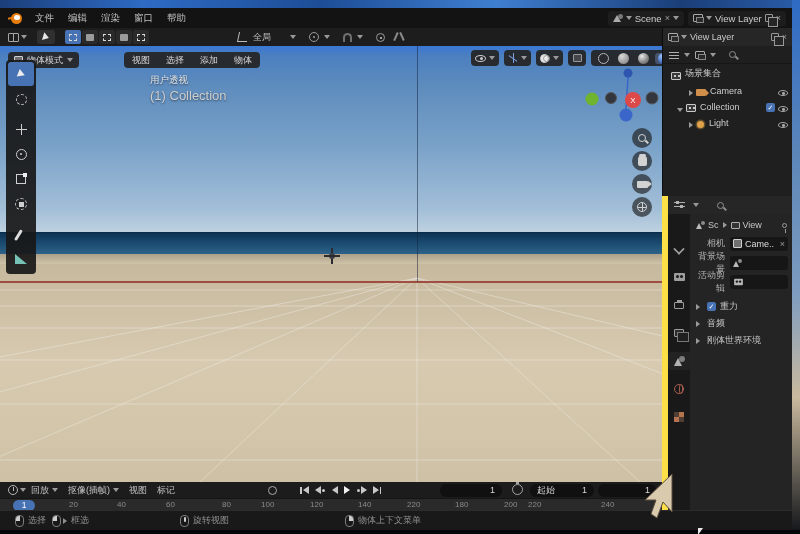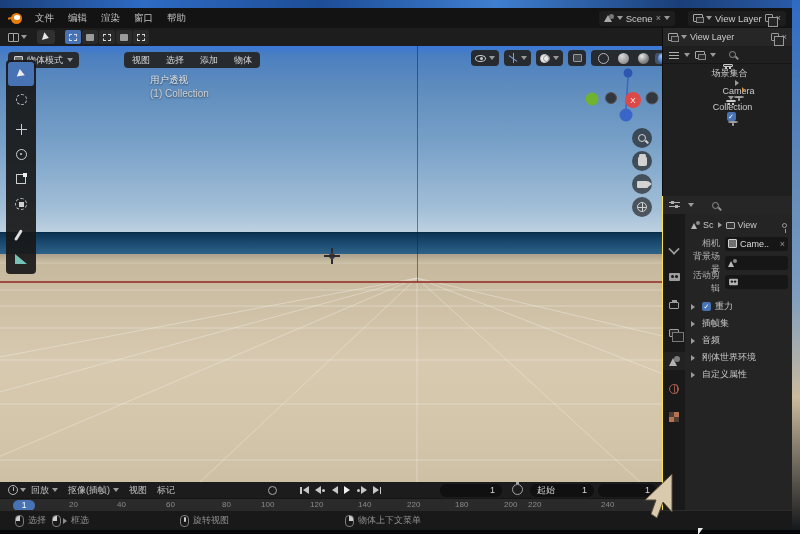--- a/index.html
+++ b/index.html
@@ -15,21 +15,21 @@
   .topbar { position:absolute; left:0; top:0; width:792px; height:20px; background:#131313;
     display:flex; align-items:center; font-size:9.5px; color:#c2c2c2; white-space:nowrap; }
   .blender-logo { width:14px; height:11px; margin:0 6px 0 8px; position:relative; }
   .blender-logo i { position:absolute; right:0; top:0; width:11px; height:11px; border-radius:50%; background:#e87d0d; }
   .blender-logo i:before { content:""; position:absolute; left:2.5px; top:2.5px; width:6px; height:4.5px; border-radius:50%; background:#fff; }
   .blender-logo b { position:absolute; left:0; top:4px; width:7px; height:2px; background:#e87d0d; transform:rotate(-12deg); }
   .tmenu { padding:0 7px; line-height:20px; cursor:default; }
   .wstabs { display:flex; margin-left:10px; color:#8d8d8d; }
   .wstab { padding:0 8px; line-height:18px; margin-top:2px; border-radius:4px 4px 0 0; }
   .wstab.active { background:#3a3a3a; color:#efefef; }
-  .tb-right { margin-left:auto; display:flex; align-items:flex-start; gap:13px; margin-right:6px; color:#cccccc; }
+  .tb-right { margin-left:auto; display:flex; align-items:flex-start; gap:4px; margin-right:6px; color:#cccccc; }
   .selblock { display:flex; align-items:center; gap:3px; background:#1d1d1d; border-radius:3px; padding:1px 5px; height:15px; }
   .mini-ico { width:10px; height:8px; background:#8f8f8f; border-radius:1px; position:relative; }
   .mini-ico.scene { background:transparent; }
   .mini-ico.scene:before { content:""; position:absolute; left:0; bottom:0; border-left:4px solid transparent; border-right:4px solid transparent; border-bottom:7px solid #a9a9a9; }
   .mini-ico.scene:after { content:""; position:absolute; right:0; top:0; width:5px; height:5px; border-radius:50%; background:#777; }
   .mini-ico.layer { background:transparent; border:1px solid #aaa; border-radius:1px; }
   .mini-ico.layer:after { content:""; position:absolute; left:2px; top:2px; right:-2px; bottom:-2px; border:1px solid #888; background:#2a2a2a; }
   .chev { width:0; height:0; border-left:3px solid transparent; border-right:3px solid transparent; border-top:4px solid #9a9a9a; display:inline-block; }
   .xglyph { color:#9a9a9a; font-size:9px; }
 
@@ -103,21 +103,21 @@
   .shade-ball { width:11px; height:11px; border-radius:50%; }
   .sb-wire { border:1px solid #b5b5b5; position:relative; }
   .sb-solid { background:radial-gradient(circle at 35% 30%,#d9d9d9,#767676); }
   .sb-mat { background:radial-gradient(circle at 35% 30%,#e8e8e8,#8a8a8a 55%,#4c4c4c); }
   .sb-rend { background:radial-gradient(circle at 35% 30%,#9cc4ff,#3e6cc0 60%,#24427e); }
   .shade-seg { display:flex; align-items:center; gap:2px; padding:0 3px; border-radius:3px; }
   .shade-seg.on { background:#46536b; }
 
   
   .vp-label { position:absolute; left:150px; top:46px; font-size:9.5px; color:#e7e7e7; text-shadow:0 1px 2px rgba(0,0,0,.6); }
-  .vp-sub   { position:absolute; left:150px; top:60px; font-size:10px; color:#cfcfcf; text-shadow:0 1px 2px rgba(0,0,0,.5); }
+  .vp-sub   { position:absolute; left:150px; top:60px; font-size:13px; color:#cfcfcf; text-shadow:0 1px 2px rgba(0,0,0,.5); }
 
   
   .ltoolbar { position:absolute; left:6px; top:32px; width:30px; background:rgba(24,24,24,.92); border-radius:4px; padding:2px; }
   .ltool { width:26px; height:24px; border-radius:3px; display:flex; align-items:center; justify-content:center; margin-bottom:1px; }
   .ltool.on { background:#4772b3; }
   .ltool.sep { margin-top:6px; }
   .ti-arrow { width:0; height:0; border-top:4px solid transparent; border-bottom:4px solid transparent; border-left:7px solid #ececec; transform:rotate(22deg); }
   .ti-cursor { width:11px; height:11px; border:1px dashed #bdbdbd; border-radius:50%; }
   .ti-move { width:11px; height:11px; position:relative; }
   .ti-move:before { content:""; position:absolute; left:5px; top:0; width:1.5px; height:11px; background:#cfcfcf; }
@@ -148,35 +148,35 @@
   
   .outliner { position:absolute; left:0; top:0; width:130px; height:168px; background:#1f1f1f; border-left:1px solid #0d0d0d; }
   .ol-hdr { height:18px; background:#262626; display:flex; align-items:center; gap:3px; padding:0 5px; font-size:9px; color:#c9c9c9; }
   .ol-edicon { width:10px; height:8px; position:relative; }
   .ol-edicon:before { content:""; position:absolute; left:0; top:1px; width:10px; height:1px; background:#b0b0b0; box-shadow:0 3px 0 #b0b0b0, 0 6px 0 #b0b0b0; }
   .copy-ico { width:8px; height:8px; border:1px solid #9a9a9a; border-radius:1px; position:relative; }
   .copy-ico:after { content:""; position:absolute; left:2px; top:2px; width:8px; height:8px; border:1px solid #9a9a9a; background:#262626; }
   .ol-filter { height:18px; display:flex; align-items:center; gap:5px; padding:0 6px; border-bottom:1px solid #161616; }
   .search-ico { width:7px; height:7px; border:1.5px solid #8f8f8f; border-radius:50%; position:relative; }
   .search-ico:after { content:""; position:absolute; left:5px; top:5px; width:4px; height:1.5px; background:#8f8f8f; transform:rotate(45deg); }
-  .ol-row { height:16px; display:flex; align-items:center; font-size:9px; color:#cdcdcd; padding-right:4px;flex-direction:column; }
+  .ol-row { height:16px; display:flex; align-items:flex-end; font-size:9px; color:#cdcdcd; padding-right:4px; }
   .ol-row .grow { flex:1; }
   .caret-d { width:0; height:0; border-left:3.5px solid transparent; border-right:3.5px solid transparent; border-top:4.5px solid #9a9a9a; margin-right:3px; }
   .caret-r { width:0; height:0; border-top:3.5px solid transparent; border-bottom:3.5px solid transparent; border-left:4.5px solid #9a9a9a; margin-right:3px; }
   .col-ico { width:10px; height:8px; border:1px solid #c9c9c9; border-radius:1px; position:relative; margin-right:4px; background:#3a3a3a; }
   .col-ico:after { content:""; position:absolute; left:1.5px; top:2px; width:2px; height:2px; background:#c9c9c9; box-shadow:4px 0 0 #c9c9c9; }
   .cam-mini { width:10px; height:7px; background:#cf8f4a; border-radius:1px; position:relative; margin-right:4px; }
   .cam-mini:after { content:""; position:absolute; right:-3px; top:0.5px; border-top:3px solid transparent; border-bottom:3px solid transparent; border-left:3.5px solid #cf8f4a; }
   .light-mini { width:7px; height:7px; border-radius:50%; background:#e0a34a; box-shadow:0 0 0 1.5px rgba(224,163,74,.35); margin:0 5px 0 1px; }
   .ol-check { width:9px; height:9px; background:#4772b3; border-radius:2px; color:#fff; font-size:7px; line-height:9px; text-align:center; margin-right:3px; }
   .eye-sm { width:10px; height:6px; border:1px solid #a5a5a5; border-radius:50%; position:relative; }
   .eye-sm:after { content:""; position:absolute; left:3px; top:1px; width:2.5px; height:2.5px; border-radius:50%; background:#a5a5a5; }
 
   
-  .props { position:absolute; left:0; top:168px; width:130px; height:314px; background:#242424; border-left:1px solid #fde047; }
+  .props { position:absolute; left:0; top:168px; width:130px; height:314px; background:#242424; border-left:6px solid #fde047; }
   .pr-hdr { height:18px; background:#262626; display:flex; align-items:center; gap:8px; padding:0 6px; }
   .sliders-ico { width:11px; height:9px; position:relative; }
   .sliders-ico:before { content:""; position:absolute; left:0; top:1px; width:11px; height:1.5px; background:#b0b0b0; box-shadow:0 4px 0 #b0b0b0; }
   .sliders-ico:after { content:""; position:absolute; left:2px; top:0; width:2.5px; height:3.5px; background:#b0b0b0; box-shadow:4px 4px 0 #b0b0b0; }
   .pr-tabs { position:absolute; left:0; top:18px; width:22px; bottom:0; background:#191919; display:flex; flex-direction:column; align-items:center; padding-top:26px; gap:10px; }
   .ptab { width:22px; height:18px; display:flex; align-items:center; justify-content:center; opacity:.85; }
   .ptab.on { background:#242424; border-radius:3px 0 0 3px; }
   .pt-tool { width:10px; height:10px; border-left:2px solid #b5b5b5; border-bottom:2px solid #b5b5b5; transform:rotate(-45deg) scale(.8); }
   .pt-rend { width:11px; height:8px; background:#b5b5b5; border-radius:1px; position:relative; }
   .pt-rend:after { content:""; position:absolute; left:2px; top:2px; width:3px; height:3px; border-radius:50%; background:#191919; box-shadow:4px 0 0 #191919; }
@@ -328,20 +328,31 @@
         <span class="selmode">
             <i class="sm-glyph"></i>
           </span>
         <span class="selmode">
             <i class="sm-solid"></i>
           </span>
         <span class="selmode">
             <i class="sm-glyph"></i>
           </span>
       </div>
+      <div class="ts-right">
+        <span class="orient-ico"></span>
+        <span>全局</span>
+        <span class="chev" style="margin-left:14px"></span>
+        <span class="pivot-ico" style="margin-left:8px"></span>
+        <span class="chev"></span>
+        <span class="magnet-ico" style="margin-left:8px"></span>
+        <span class="chev"></span>
+        <span class="prop-ico" style="margin-left:8px"></span>
+        <span class="falloff-ico" style="margin-left:4px"></span>
+      </div>
     </div>
 
     <div class="pill pill-mode">
       <span class="mode-glyph"></span>
       <span>物体模式</span>
       <span class="chev"></span>
     </div>
     <div class="pill pill-menus">
       <span>视图</span>
       <span>选择</span>
@@ -469,20 +480,27 @@
         <span class="eye-sm"></span>
       </div>
       <div class="ol-row" style="padding-left:14px">
         <span class="caret-d"></span>
         <span class="col-ico"></span>
         <span>Collection</span>
         <span class="grow"></span>
         <span class="ol-check">✓</span>
         <span class="eye-sm"></span>
       </div>
+      <div class="ol-row" style="padding-left:26px">
+        <span class="caret-r"></span>
+        <span class="light-mini"></span>
+        <span>Light</span>
+        <span class="grow"></span>
+        <span class="eye-sm"></span>
+      </div>
     </div>
 
     <div class="props">
       <div class="pr-hdr">
         <span class="sliders-ico"></span>
         <span class="chev"></span>
         <span class="search-ico" style="margin-left:10px"></span>
       </div>
       <div class="pr-tabs">
         <span class="ptab">
@@ -537,33 +555,25 @@
           </span>
         </div>
         <div class="gap8"></div>
         <div class="sec-row">
           <span class="caret-r"></span>
           <span class="chk">✓</span>
           <span>重力</span>
         </div>
         <div class="sec-row">
           <span class="caret-r"></span>
-          <span>插帧集</span>
-        </div>
-        <div class="sec-row">
-          <span class="caret-r"></span>
           <span>音频</span>
         </div>
         <div class="sec-row">
           <span class="caret-r"></span>
           <span>刚体世界环境</span>
-        </div>
-        <div class="sec-row">
-          <span class="caret-r"></span>
-          <span>自定义属性</span>
         </div>
       </div>
     </div>
   </div>
 
   <div class="timeline">
     <div class="tl-hdr">
       <span class="tl-edicon"></span>
       <span class="chev" style="margin-left:2px"></span>
       <span class="tl-menu">

